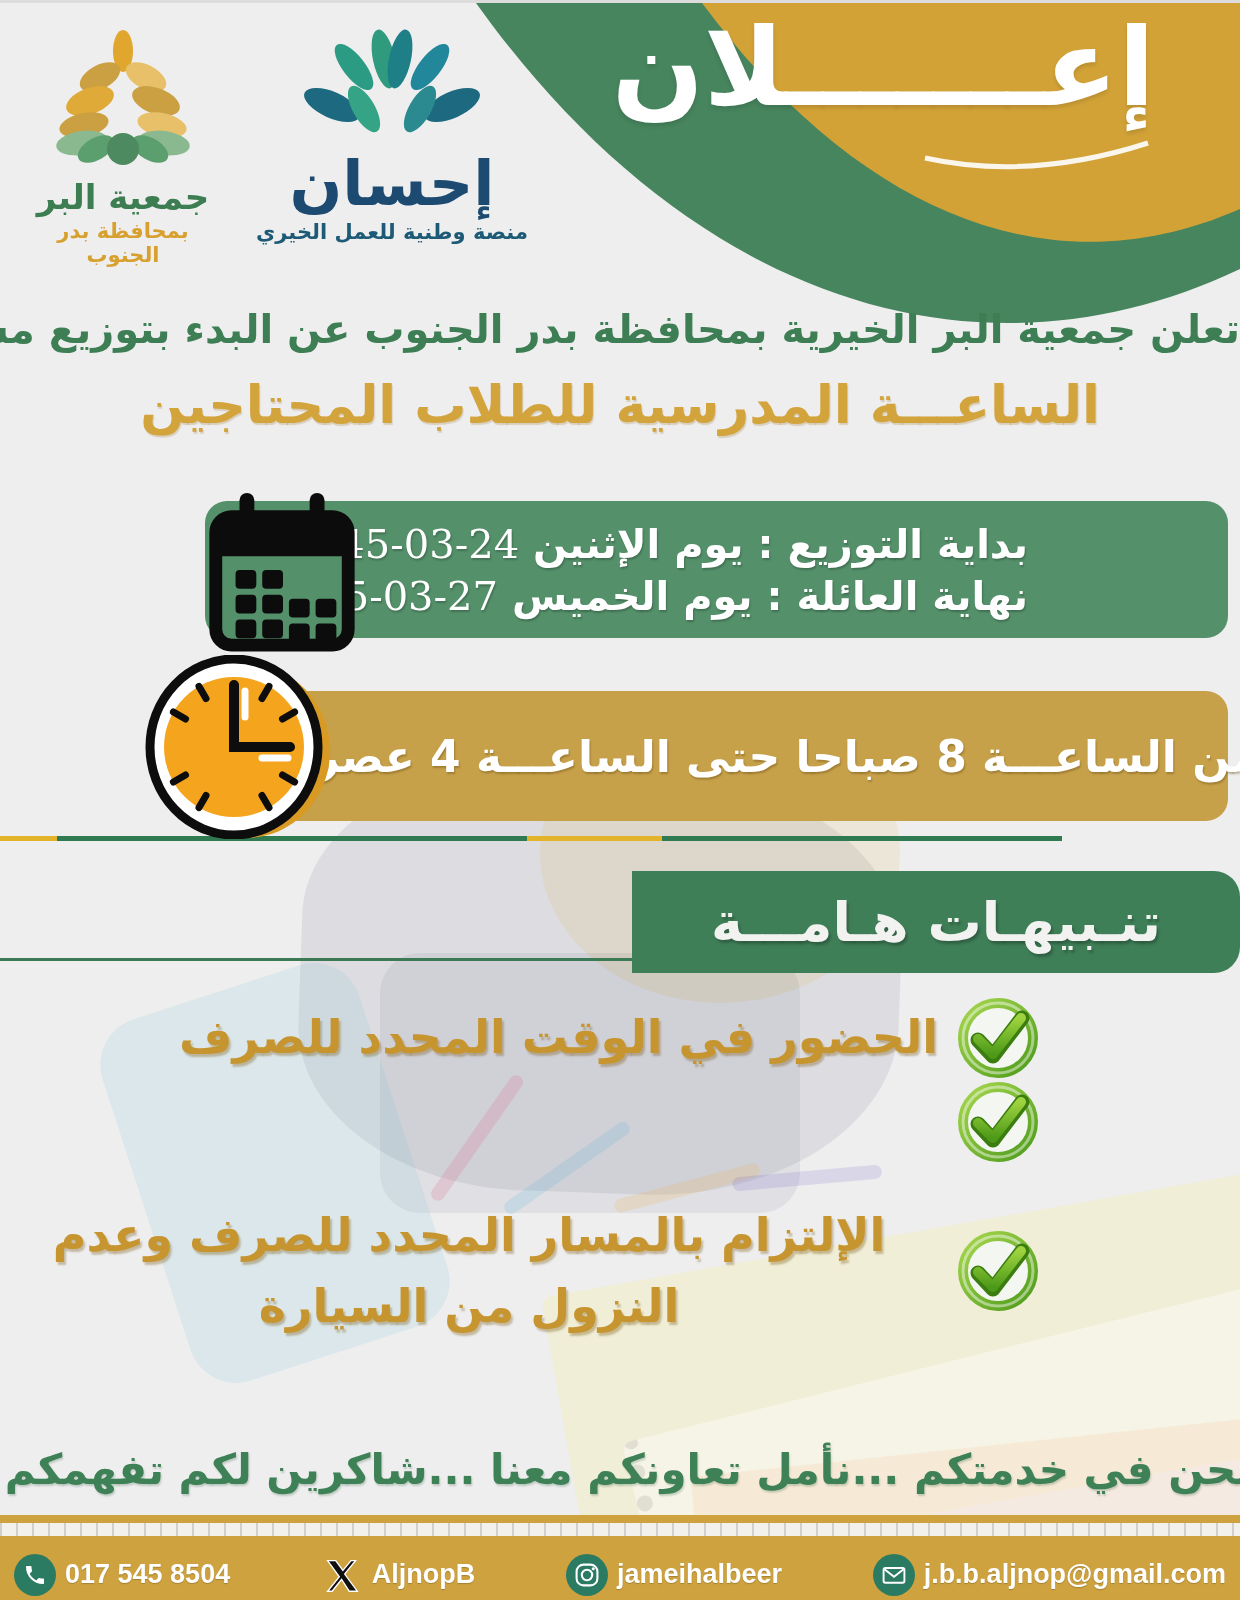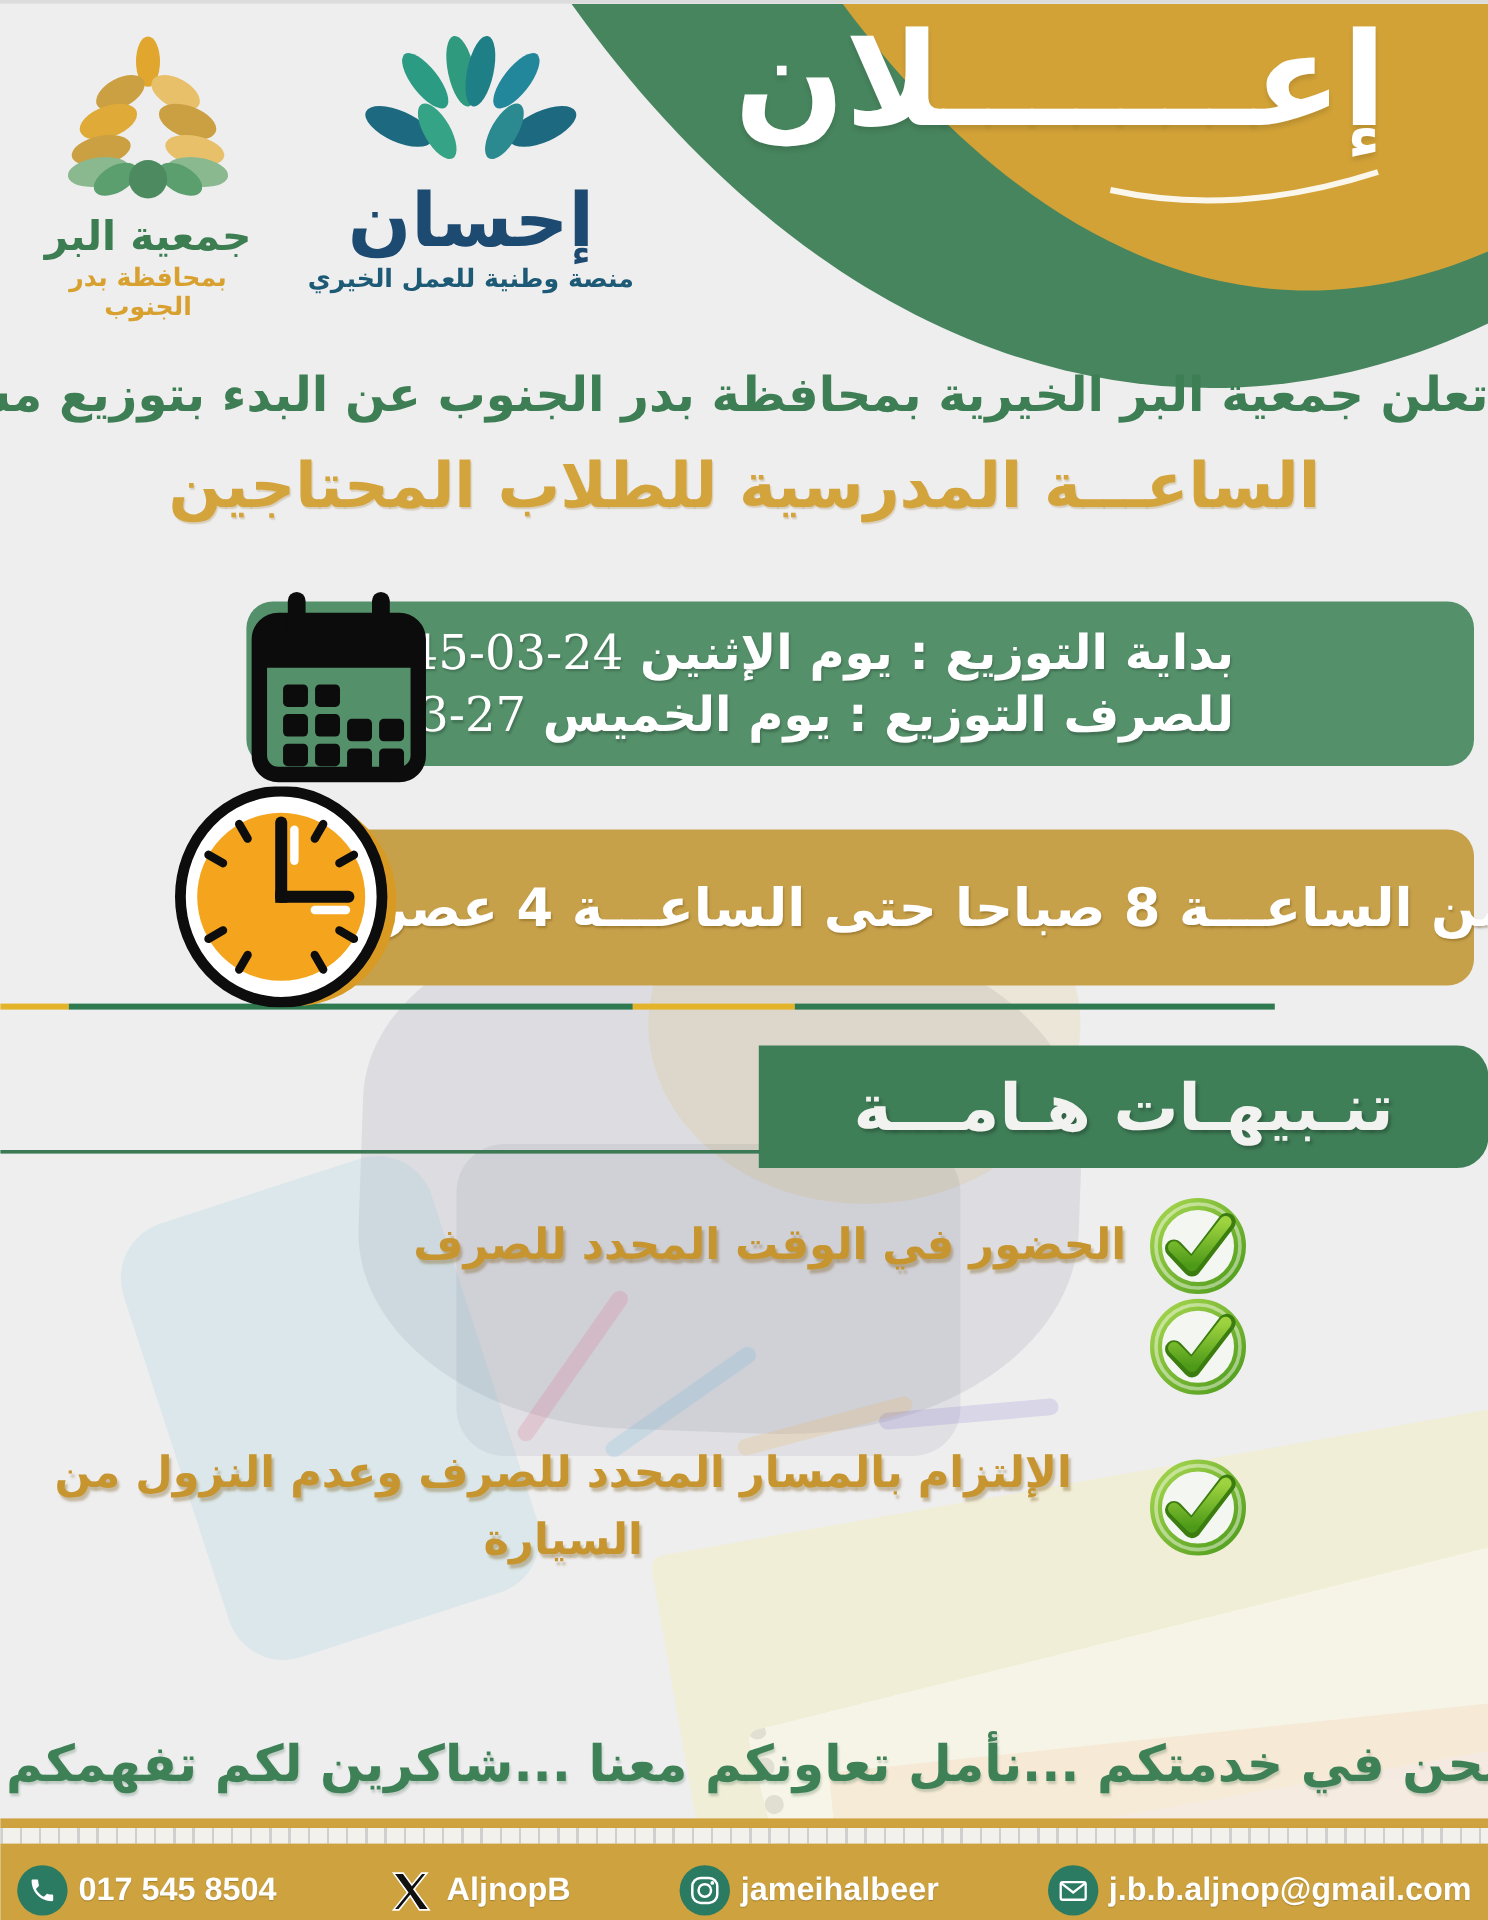--- a/index.html
+++ b/index.html
@@ -58,21 +58,21 @@
   .notices-banner{
     top:868px;left:632px;width:608px;height:102px;background:#3f7f58;
     border-radius:0 26px 26px 0;z-index:2;display:flex;align-items:center;justify-content:center;
   }
   .notices-title{color:#f2f2f0;font-size:54px;font-weight:bold;
     text-shadow:2px 3px 3px rgba(0,0,0,.25);white-space:nowrap;}
   .checklist{top:985px;right:0;left:0;z-index:2;}
   .check-row{position:absolute;right:200px;display:flex;align-items:flex-start;gap:18px;}
   .check-row .icon{flex:0 0 auto;}
   .check-text{
-    font-size:36px;font-weight:bold;color:#c6952f;white-space:pre-line;
+    font-size:46px;font-weight:bold;color:#c6952f;white-space:pre-line;
     text-shadow:2px 3px 2px rgba(120,85,15,.35);line-height:1.55;text-align:center;
   }
   .row1{top:8px;align-items:center;}
   .row2{top:92px;}
   .row3{top:212px;align-items:center;}
   
   .closing{top:1442px;left:0;width:100%;text-align:center;white-space:nowrap;
     font-size:42px;font-weight:bold;color:#3f8156;z-index:2;
     text-shadow:1px 2px 2px rgba(0,60,20,.2);padding-left:12px;}
   
@@ -186,21 +186,21 @@
 
   <div class="abs title1">تعلن جمعية البر الخيرية بمحافظة بدر الجنوب عن البدء بتوزيع مشروع</div>
   <div class="abs title2">الساعـــة المدرسية للطلاب المحتاجين</div>
 
   <div class="abs dates-banner">
     <div class="date-row">
       <span>بداية التوزيع : يوم الإثنين</span>
       <span class="date-num">1445-03-24</span>
     </div>
     <div class="date-row">
-      <span>للصرف التوزيع : يوم الخميس</span>
+      <span>نهاية العائلة : يوم الخميس</span>
       <span class="date-num">1445-03-27</span>
     </div>
   </div>
   <div class="abs calendar-wrap">
     <svg width="168" height="168" viewBox="0 0 170 170">
       <rect x="18" y="30" width="134" height="130" rx="16" fill="#54906a" stroke="#0c0c0c" stroke-width="13"></rect>
       <path d="M 18,46 Q 18,30 34,30 L 136,30 Q 152,30 152,46 L 152,70 L 18,70 Z" fill="#0c0c0c"></path>
       <rect x="42" y="6" width="15" height="46" rx="7.5" fill="#0c0c0c"></rect>
       <rect x="113" y="6" width="15" height="46" rx="7.5" fill="#0c0c0c"></rect>
       <rect x="38" y="84" width="21" height="19" rx="4" fill="#0c0c0c"></rect>

